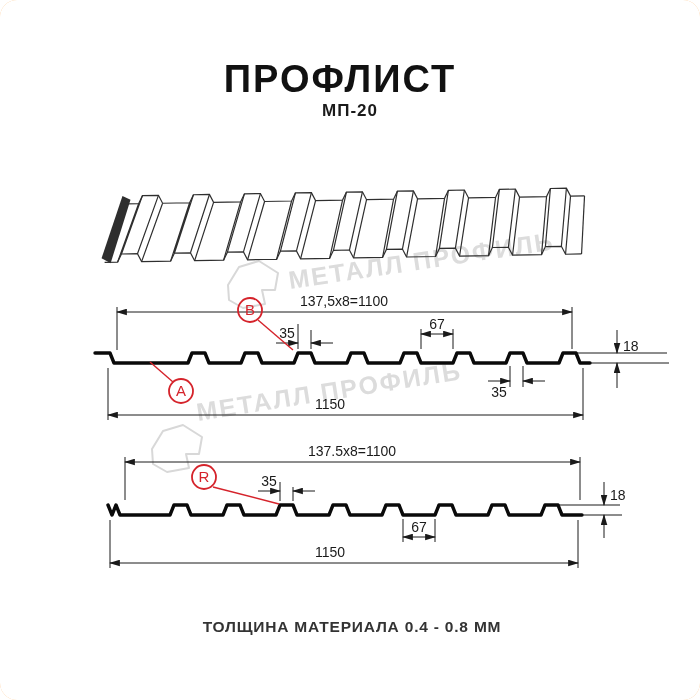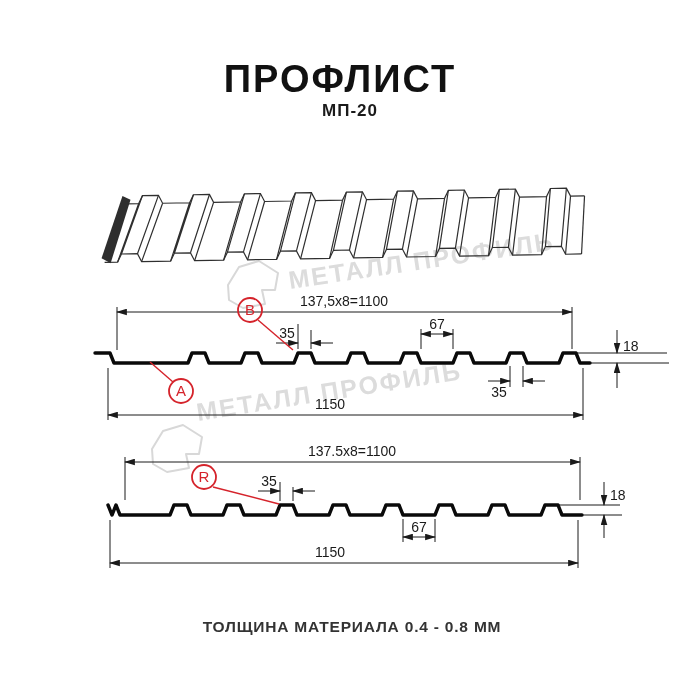--- a/index.html
+++ b/index.html
@@ -1,17 +1,17 @@
 <!DOCTYPE html>
 <html><head>
 <meta charset="utf-8">
 <style>
   html,body{margin:0;padding:0;background:#ffffff;}
   .page{position:relative;width:700px;height:700px;background:#fdba74;overflow:hidden;
-        font-family:"Liberation Sans",sans-serif;}
+        font-family:"Liberation Sans",sans-serif;border-radius:17px;}
   svg text{font-family:"Liberation Sans",sans-serif;}
   .dim{font-size:14px;fill:#1a1a1a;}
   .dimline{stroke:#1a1a1a;stroke-width:1;fill:none;}
   .thin{stroke:#2f2f2f;stroke-width:1.2;fill:none;}
   .thick{stroke:#0a0a0a;stroke-width:3.4;fill:none;stroke-linejoin:round;stroke-linecap:round;}
   .red{stroke:#d5232b;fill:none;}
   .redtxt{fill:#d5232b;font-size:15px;}
   .wm{fill:#dcdcdc;font-size:25px;font-weight:bold;letter-spacing:2px;}
   .wmlogo{stroke:#d8d8d8;stroke-width:2;fill:none;stroke-linejoin:round;}
 </style>

